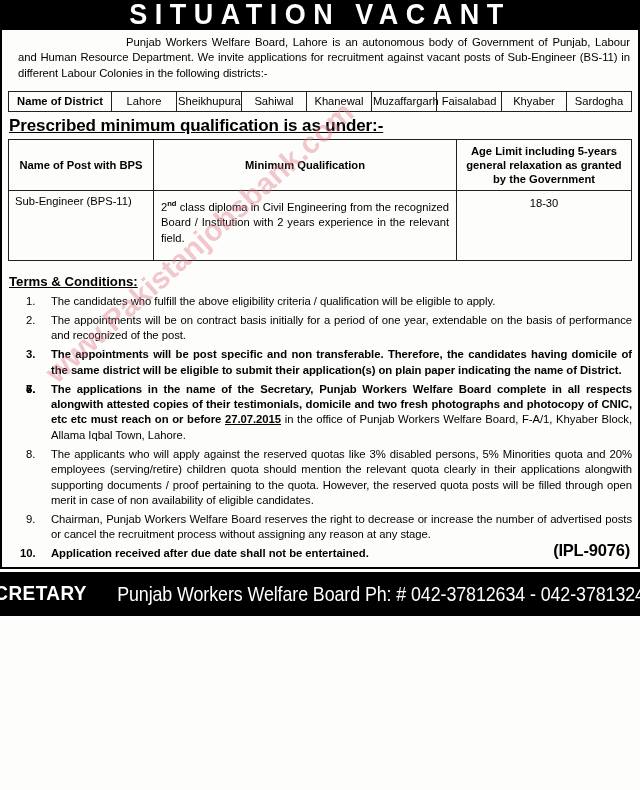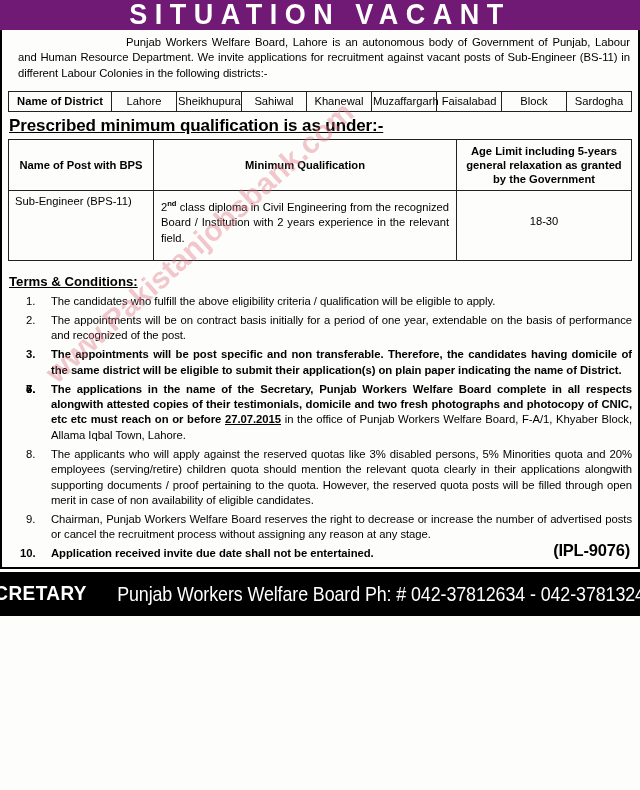--- a/index.html
+++ b/index.html
@@ -38,21 +38,21 @@
     font-weight: bold;
     color: rgba(226, 118, 133, 0.40);
     white-space: nowrap;
     letter-spacing: 0px;
     pointer-events: none;
     z-index: 5;
   }
 
   
   .banner {
-    background: #701a75;
+    background: #000000;
     height: 30px;
     position: relative;
     overflow: hidden;
   }
   .banner-title {
     color: #fff;
     font-family: "Liberation Sans", sans-serif;
     font-weight: bold;
     font-size: 27px;
     letter-spacing: 7.5px;
@@ -140,21 +140,21 @@
   }
   .qual-table td.min-qual {
     text-align: justify;
     line-height: 15.5px;
     vertical-align: top;
     padding: 5px 7px 14px 7px;
   }
   .qual-table td.age-limit {
     text-align: center;
     vertical-align: top;
-    padding-top: 24px;
+    padding-top: 6px;
   }
   .qual-table td.min-qual sup {
     font-size: 7.6px;
     vertical-align: super;
     font-weight: bold;
   }
 
   
   .terms-title {
     font-size: 13.2px;
@@ -248,21 +248,21 @@
     <table class="district-table">
       <tbody>
         <tr>
           <td class="rowhead">Name of District</td>
           <td>Lahore</td>
           <td>Sheikhupura</td>
           <td>Sahiwal</td>
           <td>Khanewal</td>
           <td>Muzaffargarh</td>
           <td>Faisalabad</td>
-          <td>Block</td>
+          <td>Khyaber</td>
           <td>Sardogha</td>
         </tr>
       </tbody>
     </table>
 
     <div class="prescribed">Prescribed minimum qualification is as under:-</div>
 
     <table class="qual-table">
       <colgroup>
         <col class="qual-col-1">
@@ -315,21 +315,21 @@
       <li>
         <span class="num">8.</span>
         <span>The applicants who will apply against the reserved quotas like 3% disabled persons, 5% Minorities quota and 20% employees (serving/retire) children quota should mention the relevant quota clearly in their applications alongwith supporting documents / proof pertaining to the quota. However, the reserved quota posts will be filled through open merit in case of non availability of eligible candidates.</span>
       </li>
       <li>
         <span class="num">9.</span>
         <span>Chairman, Punjab Workers Welfare Board reserves the right to decrease or increase the number of advertised posts or cancel the recruitment process without assigning any reason at any stage.</span>
       </li>
       <li class="bold n10">
         <span class="num">10.</span>
-        <span>Application received invite due date shall not be entertained.</span>
+        <span>Application received after due date shall not be entertained.</span>
       </li>
     </ol>
 
     <div class="ipl-wrap">
       <div class="ipl">(IPL-9076)</div>
     </div>
 
   </div>
 
   <div class="footer">

